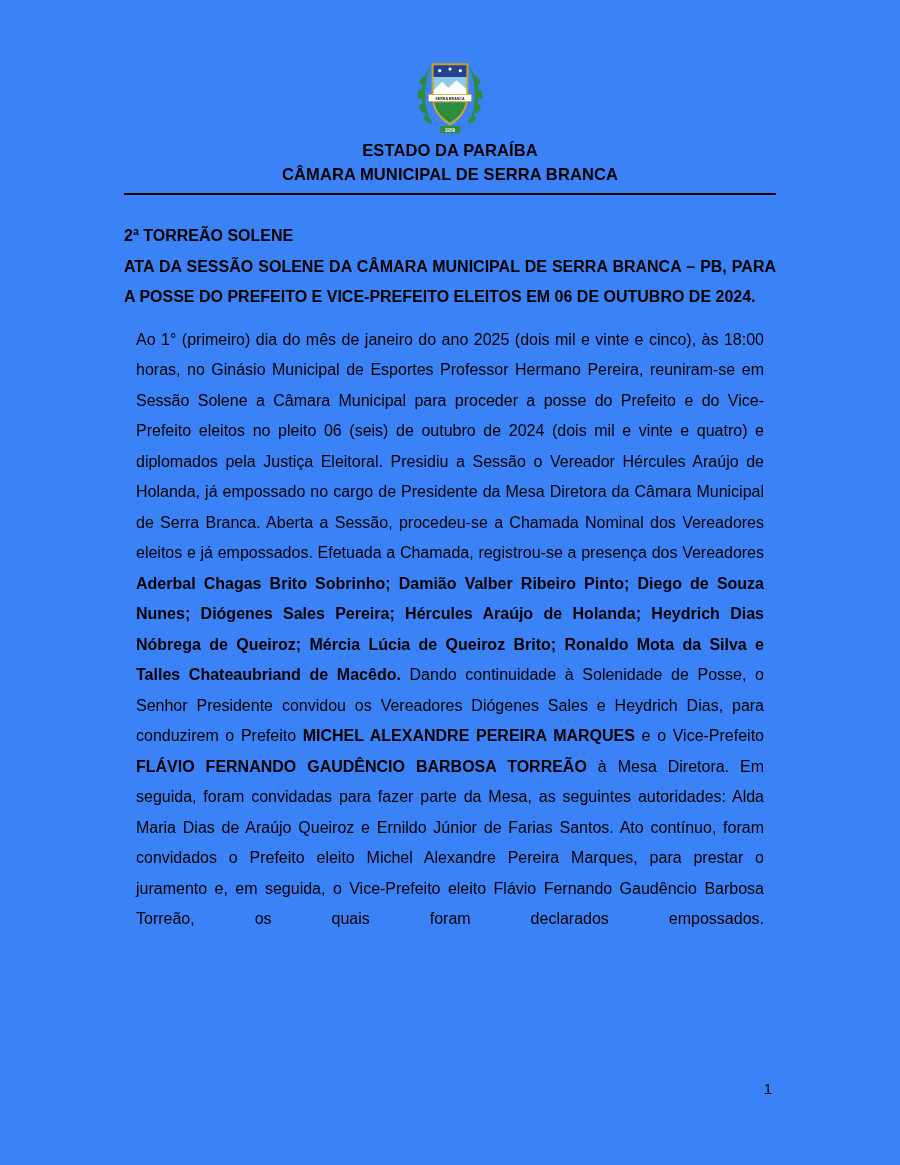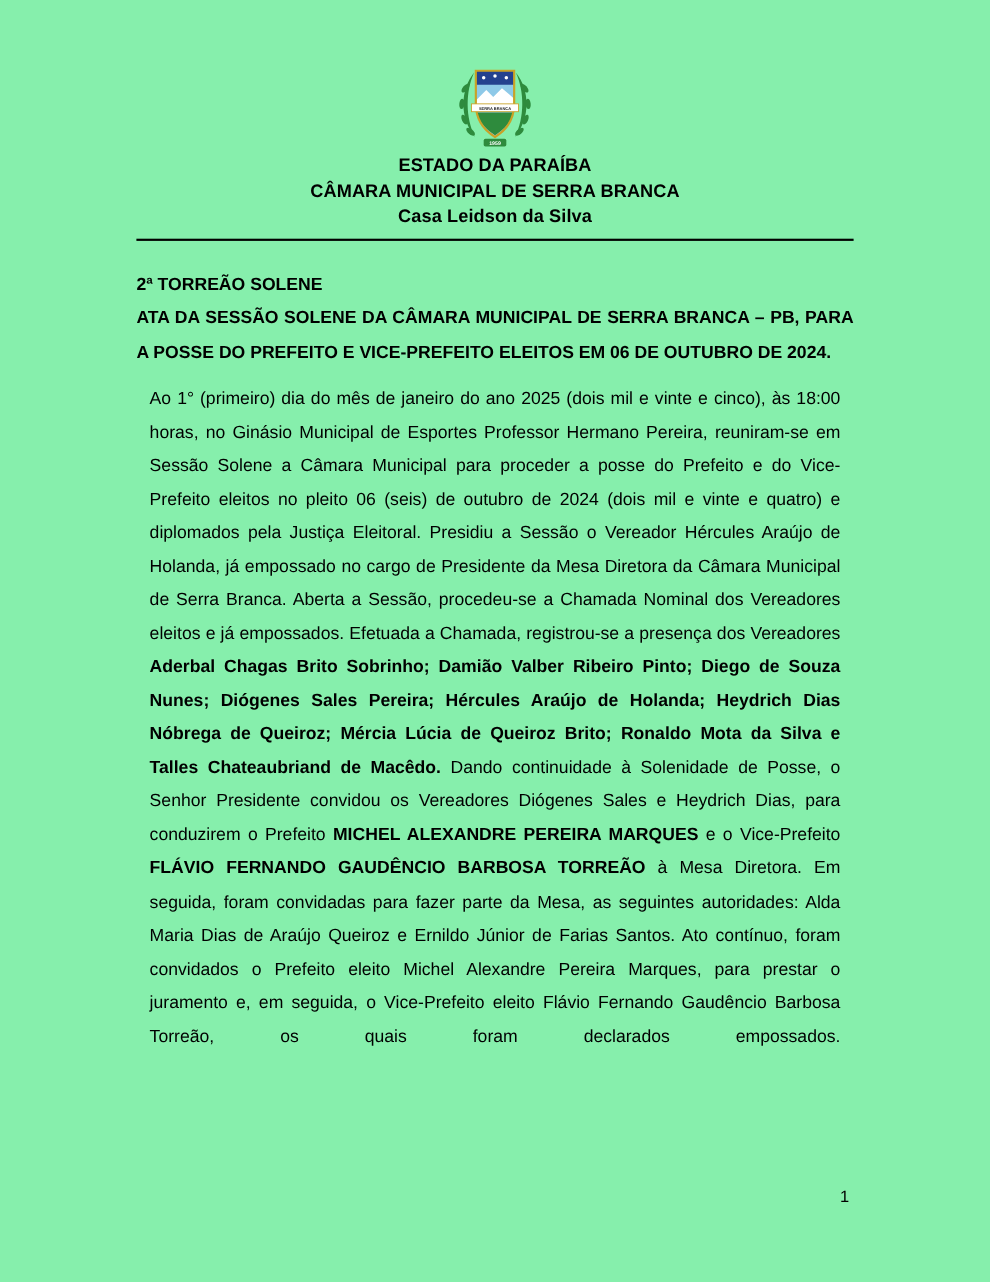--- a/index.html
+++ b/index.html
@@ -8,21 +8,21 @@
     background: #ffffff;
     color: #000000;
     font-family: "Liberation Sans", sans-serif;
     -webkit-font-smoothing: antialiased;
   }
   .page {
     position: relative;
     width: 900px;
     height: 1165px;
     margin: 0 auto;
-    background: #86efac;
+    background: #3b82f6;
     overflow: hidden;
   }
   .header {
     text-align: center;
     padding-top: 58px;
   }
   .emblem {
     display: block;
     margin: 0 auto 5px auto;
     width: 80px;
@@ -101,21 +101,20 @@
 
       <rect x="23" y="46" width="54" height="9" fill="#ffffff" stroke-width="1" stroke="#c9a227"></rect>
       <text x="50" y="52.8" font-size="4.6" font-weight="bold" text-anchor="middle" fill="#222222" font-family="Liberation Sans, sans-serif">SERRA BRANCA</text>
 
       <rect x="37" y="86" width="26" height="9" rx="2" fill="#2e8b3d"></rect>
       <text x="50" y="93" font-size="6" font-weight="bold" text-anchor="middle" fill="#ffffff" font-family="Liberation Sans, sans-serif">1959</text>
     </svg>
 
     <div class="header-line">ESTADO DA PARAÍBA</div>
     <div class="header-line">CÂMARA MUNICIPAL DE SERRA BRANCA</div>
-    <div class="header-line">Casa Leidson da Silva</div>
     <hr class="rule">
   </header>
 
   <main class="content">
     <div class="title-line">2ª TORREÃO SOLENE</div>
     <div class="title-line subject">ATA DA SESSÃO SOLENE DA CÂMARA MUNICIPAL DE SERRA BRANCA – PB, PARA A POSSE DO PREFEITO E VICE-PREFEITO ELEITOS EM 06 DE OUTUBRO DE 2024.</div>
     <p class="body-paragraph"><span>Ao 1° (primeiro) dia do mês de janeiro do ano 2025 (dois mil e vinte e cinco), às 18:00 horas, no Ginásio Municipal de Esportes Professor Hermano Pereira, reuniram-se em Sessão Solene a Câmara Municipal para proceder a posse do Prefeito e do Vice-Prefeito eleitos no pleito 06 (seis) de outubro de 2024 (dois mil e vinte e quatro) e diplomados pela Justiça Eleitoral. Presidiu a Sessão o Vereador Hércules Araújo de Holanda, já empossado no cargo de Presidente da Mesa Diretora da Câmara Municipal de Serra Branca. Aberta a Sessão, procedeu-se a Chamada Nominal dos Vereadores eleitos e já empossados. Efetuada a Chamada, registrou-se a presença dos Vereadores </span><span class="seg-bold">Aderbal Chagas Brito Sobrinho; Damião Valber Ribeiro Pinto; Diego de Souza Nunes; Diógenes Sales Pereira; Hércules Araújo de Holanda; Heydrich Dias Nóbrega de Queiroz; Mércia Lúcia de Queiroz Brito; Ronaldo Mota da Silva e Talles Chateaubriand de Macêdo.</span><span> Dando continuidade à Solenidade de Posse, o Senhor Presidente convidou os Vereadores Diógenes Sales e Heydrich Dias, para conduzirem o Prefeito </span><span class="seg-bold">MICHEL ALEXANDRE PEREIRA MARQUES</span><span> e o Vice-Prefeito </span><span class="seg-bold">FLÁVIO FERNANDO GAUDÊNCIO BARBOSA TORREÃO</span><span> à Mesa Diretora. Em seguida, foram convidadas para fazer parte da Mesa, as seguintes autoridades: Alda Maria Dias de Araújo Queiroz e Ernildo Júnior de Farias Santos. Ato contínuo, foram convidados o Prefeito eleito Michel Alexandre Pereira Marques, para prestar o juramento e, em seguida, o Vice-Prefeito eleito Flávio Fernando Gaudêncio Barbosa Torreão, os quais foram declarados empossados.</span></p>
   </main>
 
   <div class="page-number">1</div>

